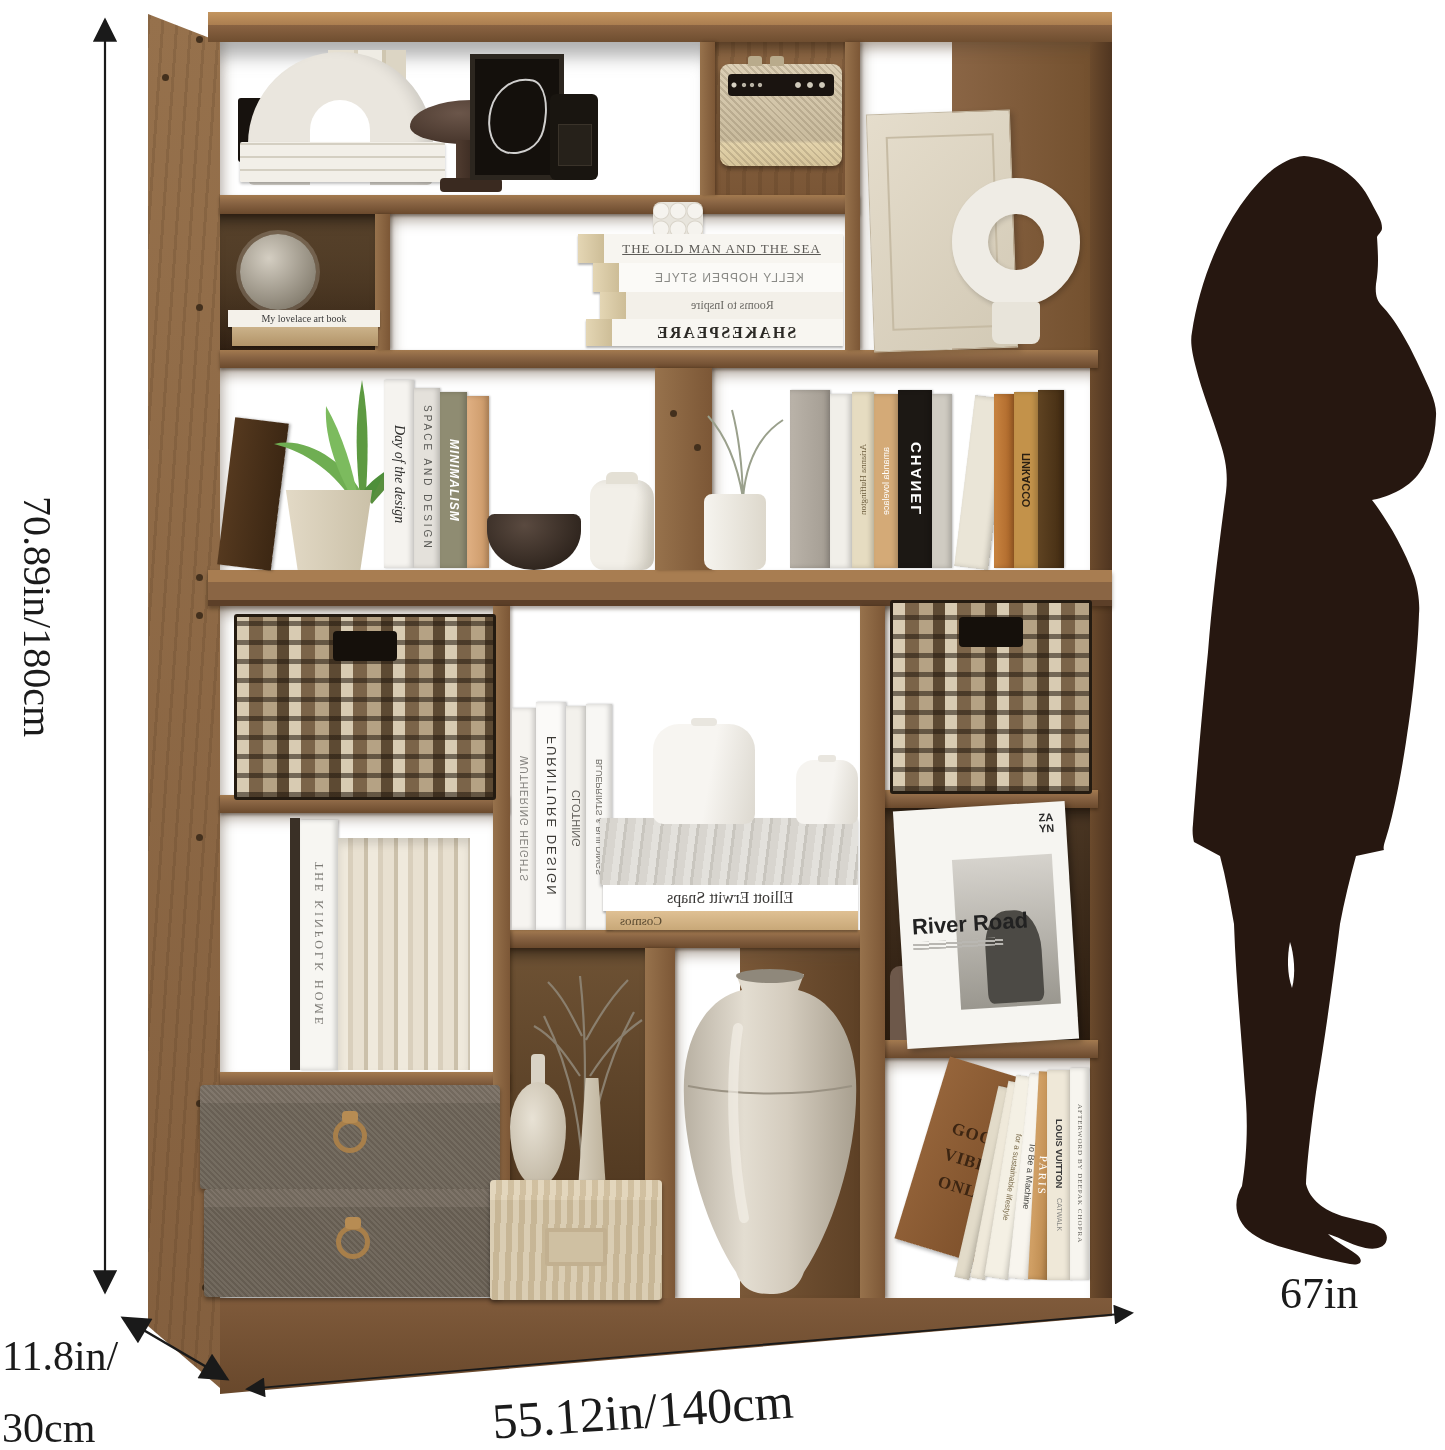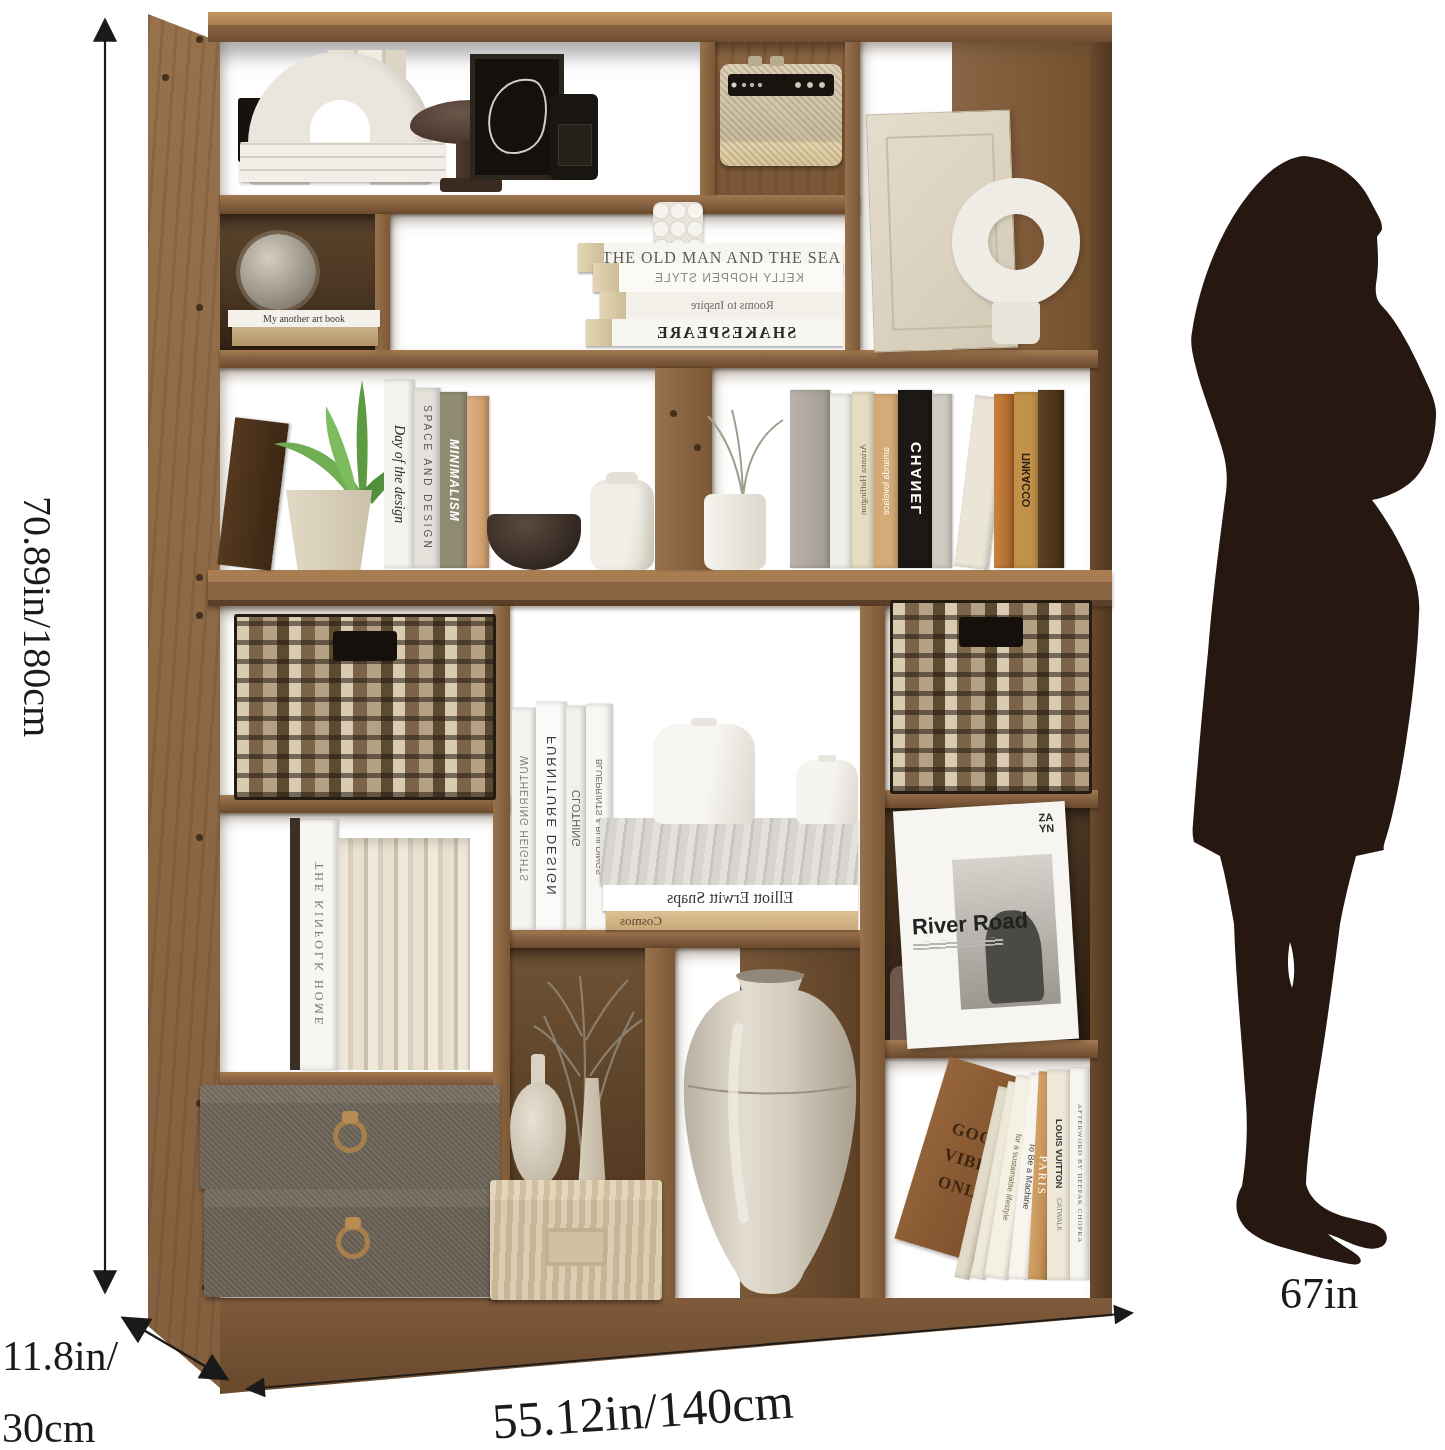--- a/index.html
+++ b/index.html
@@ -125,26 +125,26 @@
     <div class="abs" style="left:722px;top:100px;width:142px;height:236px;background:linear-gradient(135deg,#e5ddcc,#d2c9b5);border:1px solid #c3b8a2;transform:rotate(-2deg);box-shadow:3px 3px 6px rgba(0,0,0,.2);">
       <div class="abs" style="left:18px;top:22px;width:104px;height:190px;border:2px solid #c6bba4;"></div>
     </div>
     <div class="abs" style="left:800px;top:162px;width:138px;height:174px;">
       <div class="abs" style="left:4px;top:4px;width:128px;height:128px;border-radius:50%;border:36px solid #efece5;box-sizing:border-box;box-shadow:inset 2px 2px 5px rgba(0,0,0,.15),2px 3px 5px rgba(0,0,0,.18);"></div>
       <div class="abs" style="left:44px;top:128px;width:48px;height:42px;background:#e8e4da;border-radius:4px 4px 8px 8px;"></div>
     </div>
 
     <div class="abs" style="left:92px;top:222px;width:76px;height:76px;border-radius:50%;background:radial-gradient(circle at 38% 32%,#d4cec2,#8d8678 70%,#6a6355);box-shadow:0 0 0 4px rgba(210,204,192,.25);"></div>
     <div class="flatbook serif" style="left:80px;top:298px;width:152px;height:17px;background:#f4f1ea;font-size:10px;color:#3a3a3a;">
-      <span>My another art book</span>
+      <span>My lovelace art book</span>
     </div>
     <div class="abs" style="left:84px;top:315px;width:146px;height:19px;background:linear-gradient(180deg,#cbb28a,#b29468);box-shadow:0 2px 2px rgba(0,0,0,.3);"></div>
 
     <div class="abs" style="left:505px;top:190px;width:50px;height:66px;border-radius:8px;background:radial-gradient(circle at 8px 9px,#f5f3ee 7px,#d8d3c8 8px,#e8e5dd 9px);background-size:17px 18px;box-shadow:1px 2px 3px rgba(0,0,0,.2);"></div>
-    <div class="flatbook serif" style="left:430px;top:231px;width:265px;height:29px;background:#f7f5f0;font-size:16px;color:#5c5a56;letter-spacing:1px;">
+    <div class="flatbook serif" style="left:430px;top:222px;width:265px;height:29px;background:#f7f5f0;font-size:13px;color:#5c5a56;letter-spacing:1px;text-decoration:underline;">
       <span class="cap"></span>
       <span style="margin-left:22px;">THE OLD MAN AND THE SEA</span>
     </div>
     <div class="flatbook" style="left:445px;top:251px;width:250px;height:29px;background:#fbfaf7;font-size:12px;color:#8a8a86;letter-spacing:1px;">
       <span class="cap"></span>
       <span class="mir" style="margin-left:22px;">KELLY HOPPEN STYLE</span>
     </div>
     <div class="flatbook serif" style="left:452px;top:280px;width:243px;height:27px;background:#f3f0e9;font-size:12px;color:#6b6964;">
       <span class="cap"></span>
       <span class="mir" style="margin-left:22px;">Rooms to Inspire</span>

